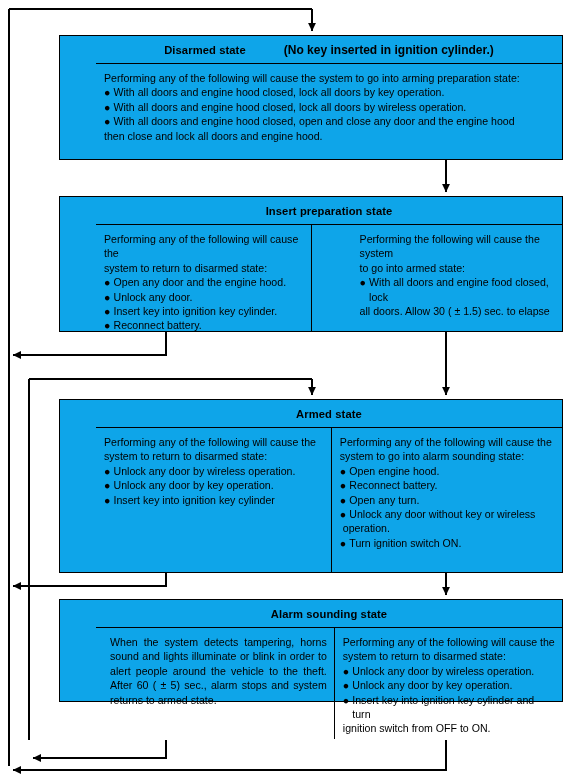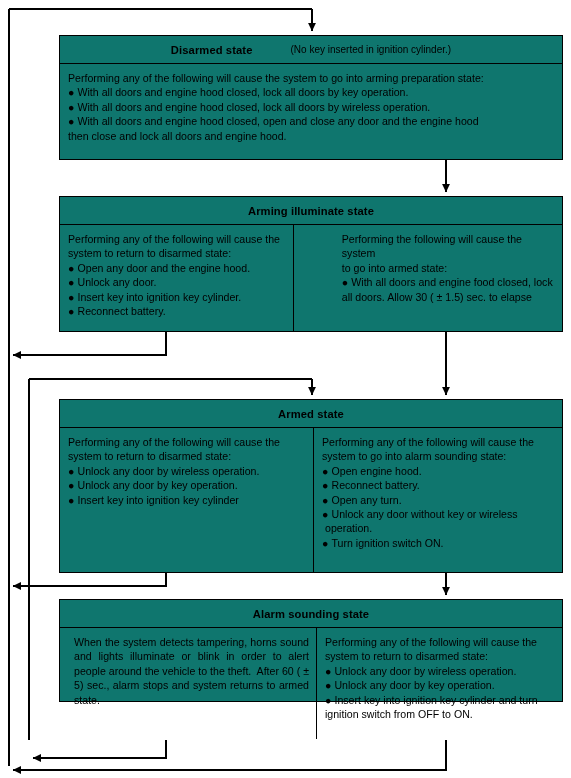--- a/index.html
+++ b/index.html
@@ -9,40 +9,41 @@
     color:#000000;
     -webkit-font-smoothing:antialiased;
   }
   #diagram{position:absolute;left:0;top:0;width:571px;height:778px;}
   #lines{position:absolute;left:0;top:0;width:571px;height:778px;pointer-events:none;}
 
   .state-box{
     position:absolute;
     border:1.6px solid #000;
     box-sizing:border-box;
-    background:#0f766e;
+    background:#0ea5e9;
+    padding-left:36px;
   }
   .box-header{
     height:28px;
     border-bottom:1.6px solid #000;
     box-sizing:border-box;
     display:flex;
     align-items:center;
     justify-content:center;
     position:relative;
   }
   .hdr-title{
     font-size:11.2px;
     font-weight:bold;
     letter-spacing:0.1px;
     white-space:nowrap;
   }
   .hdr-note{
-    font-size:10px;
-    font-weight:normal;
+    font-size:12px;
+    font-weight:bold;
     white-space:nowrap;
     margin-left:38px;
   }
   .box-body{display:flex;align-items:stretch;box-sizing:border-box;}
   .cell{
     box-sizing:border-box;
     padding:7px 7px 6px 8px;
   }
   .cell.split-left{border-right:1.6px solid #000;}
 
@@ -122,21 +123,21 @@
           <div class="bullet-item"><span class="dot">●</span><span>With all doors and engine hood closed, lock all doors by wireless operation.</span></div>
           <div class="bullet-item"><span class="dot">●</span><span>With all doors and engine hood closed, open and close any door and the engine hood</span></div>
         </div>
         <div class="cont-line" style="padding-left:0;">then close and lock all doors and engine hood.</div>
       </div>
     </div>
   </div>
 
   <div class="state-box" id="box-arming" style="left:59px;top:196px;width:504px;height:136px;">
     <div class="box-header">
-      <span class="hdr-title">Arming illuminate state</span>
+      <span class="hdr-title">Insert preparation state</span>
     </div>
     <div class="box-body" style="height:106px;">
       <div class="cell split-left" style="width:254px;">
         <div class="para">Performing any of the following will cause the
 system to return to disarmed state:</div>
         <div class="bullet-list">
           <div class="bullet-item"><span class="dot">●</span><span>Open any door and the engine hood.</span></div>
           <div class="bullet-item"><span class="dot">●</span><span>Unlock any door.</span></div>
           <div class="bullet-item"><span class="dot">●</span><span>Insert key into ignition key cylinder.</span></div>
           <div class="bullet-item"><span class="dot">●</span><span>Reconnect battery.</span></div>

